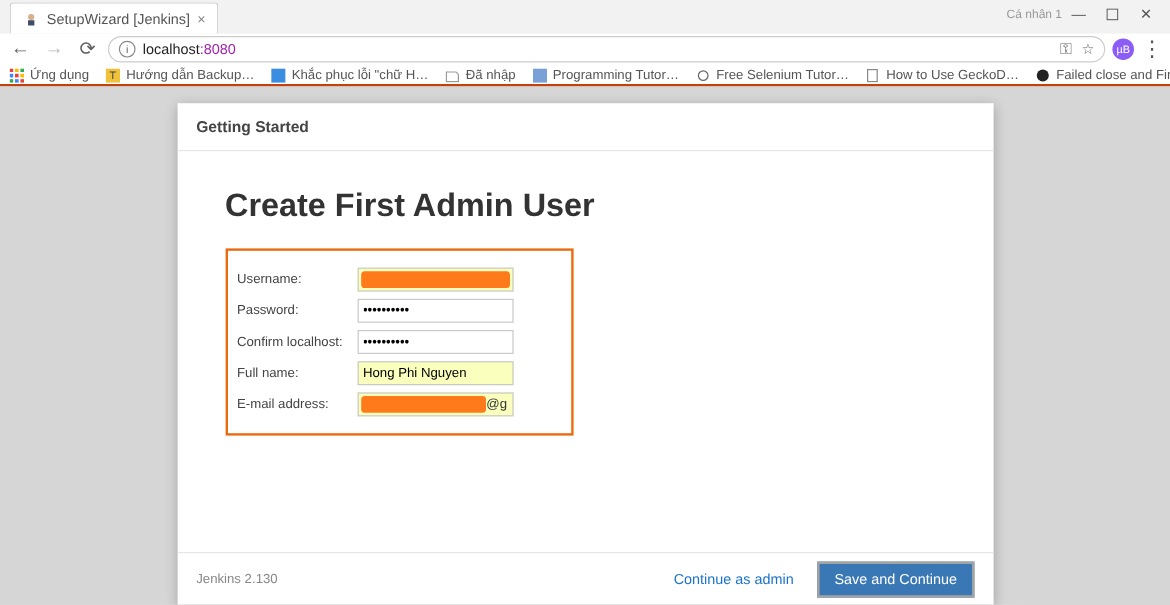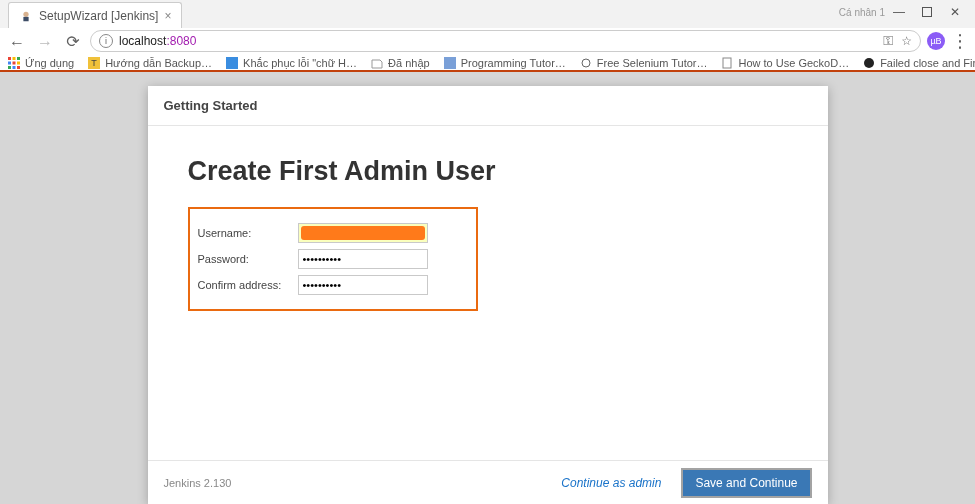--- a/index.html
+++ b/index.html
@@ -180,21 +180,20 @@
       padding: 0 16px;
       font-size: 11px;
       color: #888;
     }
     .footer-right { margin-left: auto; display: flex; gap: 10px; align-items: center; }
     .link-btn {
       color: #1a73c9;
       font-size: 12px;
       cursor: pointer;
       padding: 6px 10px;
-      font-style: italic;
     }
     .primary-btn {
       background: #3a78b5;
       color: #fff;
       font-size: 12px;
       padding: 6px 12px;
       cursor: pointer;
       border: 2px solid #a3a3a3;
     }
     .ellipsis { font-size: 18px; color: #555; }
@@ -313,22 +312,32 @@
       <div class="form-highlight">
         <div class="form-row">
           <span class="form-label">Username:</span>
           <div class="scribble full"></div>
         </div>
         <div class="form-row">
           <span class="form-label">Password:</span>
           <input class="form-input" type="text" value="••••••••••" style="">
         </div>
         <div class="form-row">
-          <span class="form-label">Confirm address:</span>
+          <span class="form-label">Confirm localhost:</span>
           <input class="form-input" type="text" value="••••••••••" style="">
+        </div>
+        <div class="form-row">
+          <span class="form-label">Full name:</span>
+          <input class="form-input autofill" type="text" value="Hong Phi Nguyen" style="">
+        </div>
+        <div class="form-row">
+          <span class="form-label">E-mail address:</span>
+          <div class="scribble">
+              <span style="position:relative;z-index:1;">@g</span>
+            </div>
         </div>
       </div>
     </div>
     <div class="wiz-footer">
       <span>Jenkins 2.130</span>
       <div class="footer-right">
         <span class="link-btn">Continue as admin</span>
         <span class="primary-btn">Save and Continue</span>
       </div>
     </div>

